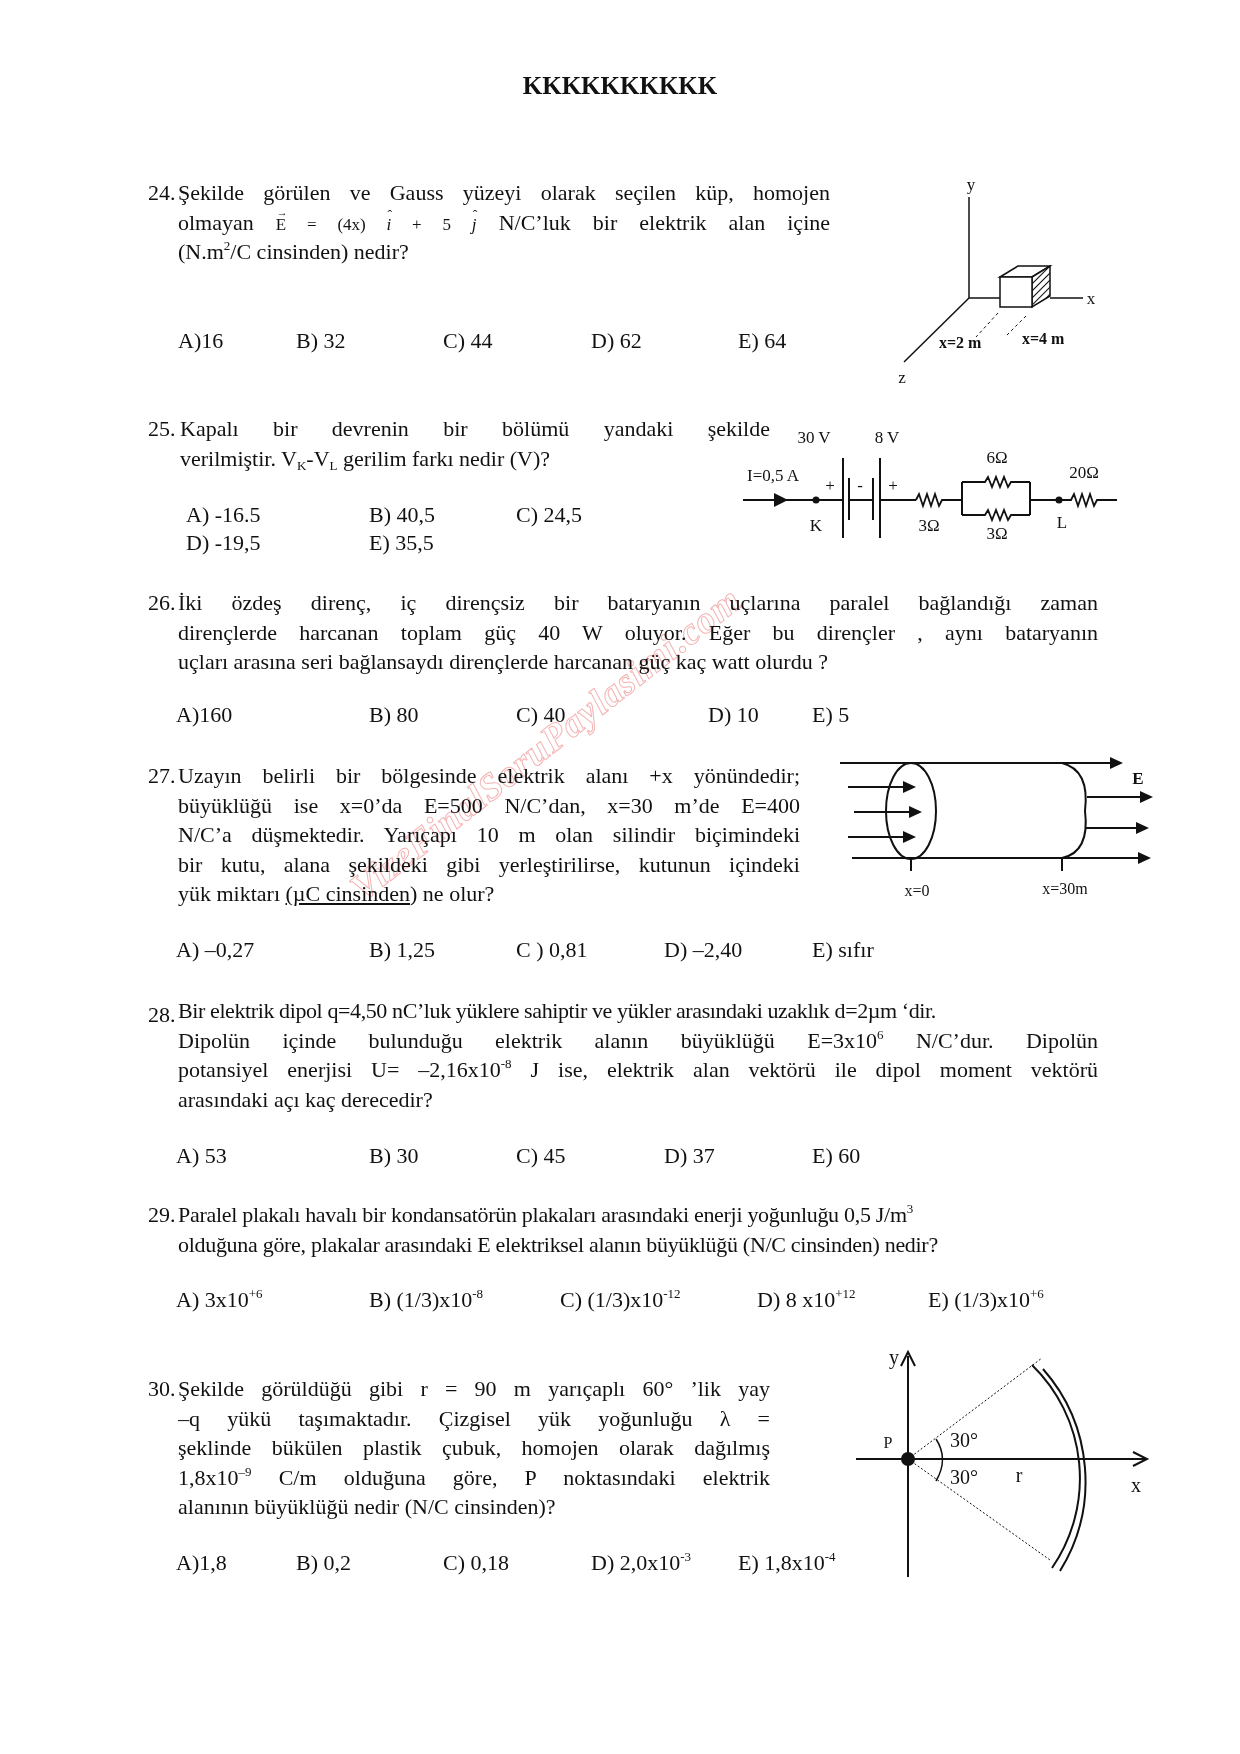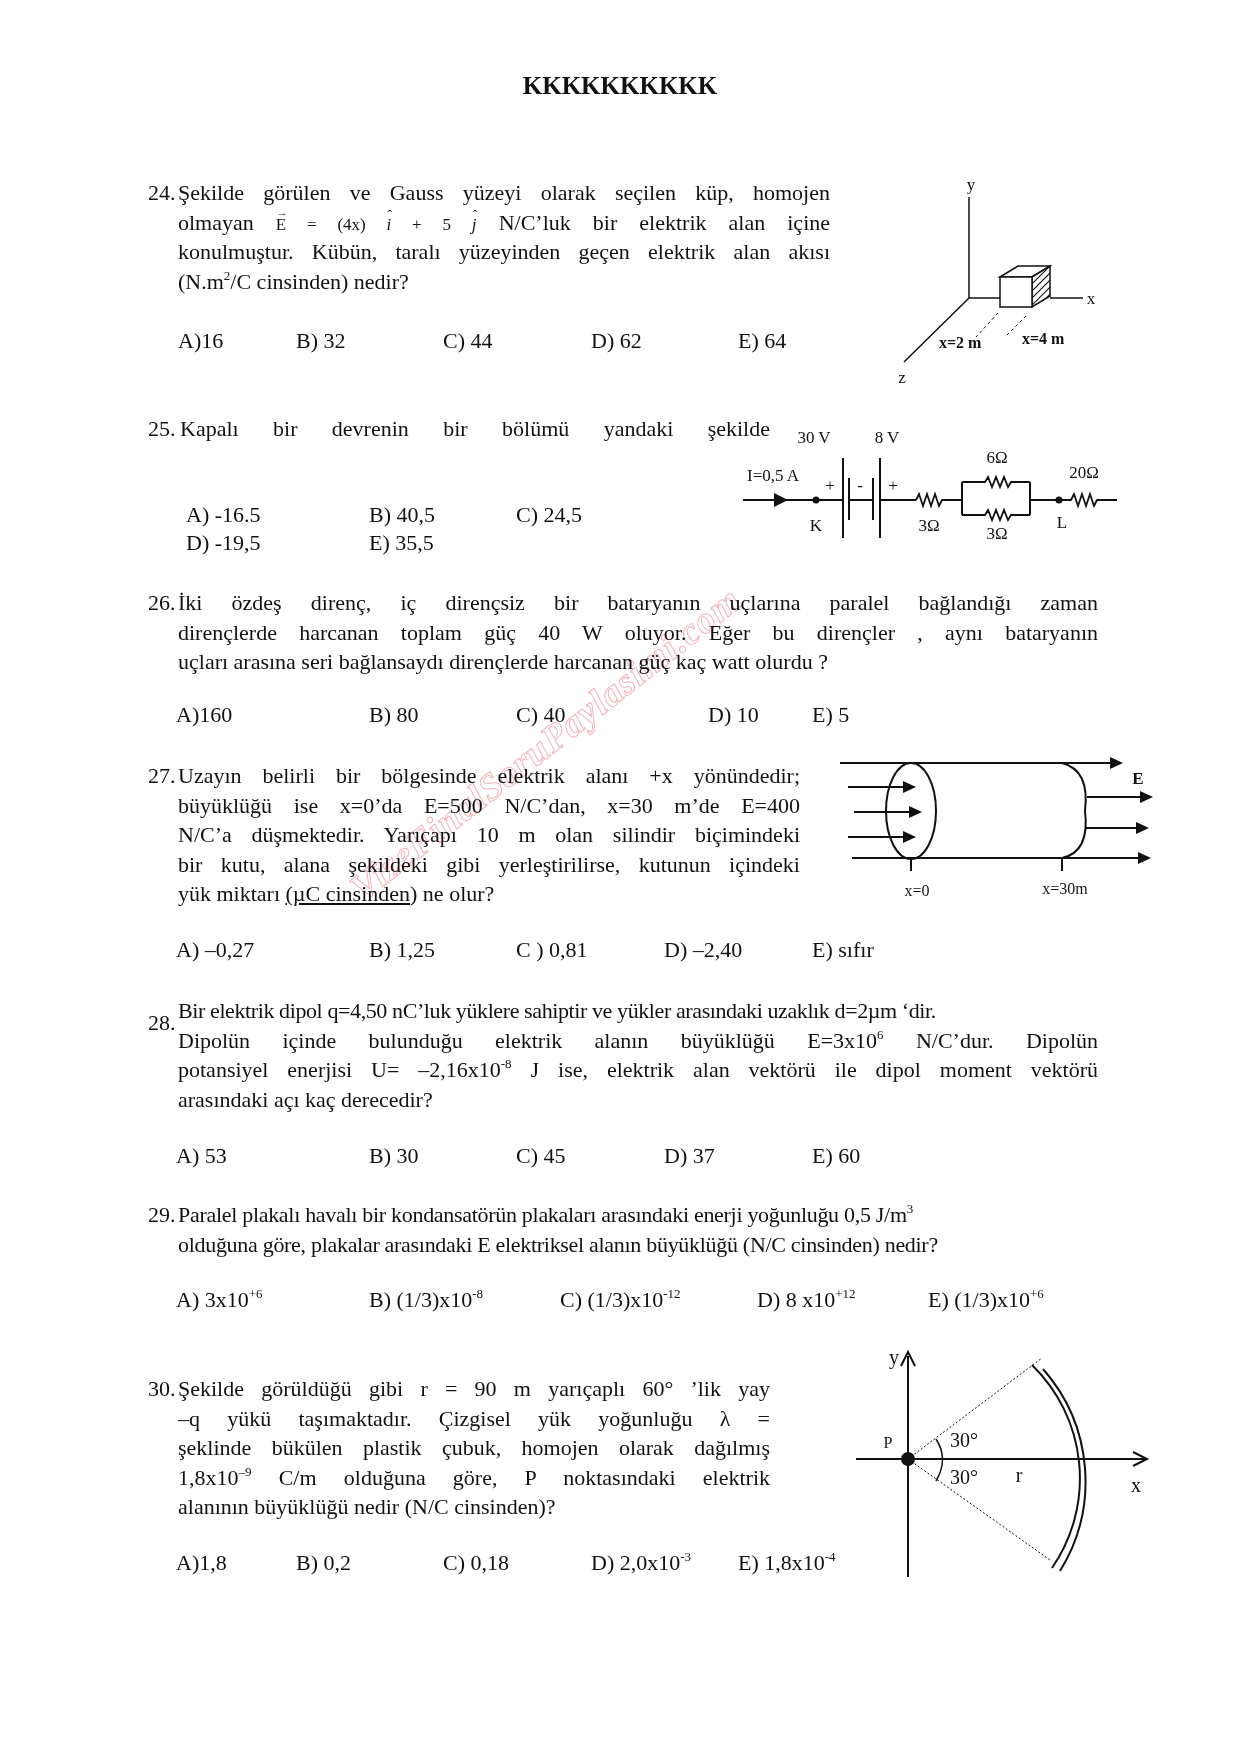--- a/index.html
+++ b/index.html
@@ -36,21 +36,20 @@
 
 <div class="q" style="left:148px; top:178px; width:682px;">
   <span class="num" style="left:0; top:0;">24.</span>
   <div class="qtext" style="left:30px; top:0; width:652px;">
     <span class="jline">Şekilde görülen ve Gauss yüzeyi olarak seçilen küp, homojen</span>
     <span class="jline">
       <span>olmayan</span>
       <span class="small"><span class="vec">E</span><span> = (4x) </span><span class="hat">i</span><span> + 5 </span><span class="hat">j</span></span>
       <span>N/C’luk bir elektrik alan içine</span>
     </span>
-    <span class="jline">konulmuştur. Kübün, taralı yüzeyinden geçen elektrik alan akısı</span>
     <span class="line"><span>(N.m</span><sup>2</sup><span>/C cinsinden) nedir?</span></span>
   </div>
 </div>
 <div class="opt" style="left:178px; top:328px;">A)16</div>
 <div class="opt" style="left:296px; top:328px;">B) 32</div>
 <div class="opt" style="left:443px; top:328px;">C) 44</div>
 <div class="opt" style="left:591px; top:328px;">D)  62</div>
 <div class="opt" style="left:738px; top:328px;">E) 64</div>
 
 <svg class="fig" style="left:880px; top:170px;" width="240" height="220" viewBox="880 170 240 220">
@@ -76,20 +75,21 @@
   <text class="figtext" x="1091" y="304" font-size="17" text-anchor="middle">x</text>
   <text class="figtext" x="902" y="383" font-size="17" text-anchor="middle">z</text>
   <text class="figtext" x="939" y="348" font-size="16" font-weight="bold">x=2 m</text>
   <text class="figtext" x="1022" y="344" font-size="16" font-weight="bold">x=4 m</text>
 </svg>
 
 <div class="q" style="left:148px; top:414px; width:622px;">
   <span class="num" style="left:0; top:0;">25.</span>
   <div class="qtext" style="left:32px; top:0; width:590px;">
     <span class="jline">Kapalı bir devrenin bir bölümü yandaki şekilde</span>
+    <span class="line"><span>verilmiştir. V</span><sub>K</sub><span>-V</span><sub>L</sub><span> gerilim farkı nedir (V)?</span></span>
   </div>
 </div>
 <div class="opt" style="left:186px; top:502px;">A) -16.5</div>
 <div class="opt" style="left:369px; top:502px;">B) 40,5</div>
 <div class="opt" style="left:516px; top:502px;">C) 24,5</div>
 <div class="opt" style="left:186px; top:530px;">D) -19,5</div>
 <div class="opt" style="left:369px; top:530px;">E) 35,5</div>
 
 <svg class="fig" style="left:740px; top:420px;" width="390" height="125" viewBox="740 420 390 125">
 
@@ -183,21 +183,21 @@
   <polygon points="1136,822 1149,828 1136,834" fill="#111"></polygon>
 
   <line x1="911" y1="858" x2="911" y2="871" stroke="#111" stroke-width="2"></line>
   <line x1="1062" y1="858" x2="1062" y2="871" stroke="#111" stroke-width="2"></line>
   <text class="figtext" x="1138" y="784" font-size="17" font-weight="bold" text-anchor="middle">E</text>
   <text class="figtext" x="917" y="896" font-size="16" text-anchor="middle">x=0</text>
   <text class="figtext" x="1065" y="894" font-size="16" text-anchor="middle">x=30m</text>
 </svg>
 
 <div class="q" style="left:148px; top:996px; width:950px;">
-  <span class="num" style="left:0; top:12px;">28.</span>
+  <span class="num" style="left:0; top:4px;">28.</span>
   <div class="qtext" style="left:30px; top:0; width:920px;">
     <span class="line" style="letter-spacing:-0.4px;">Bir elektrik dipol q=4,50 nC’luk yüklere sahiptir ve yükler arasındaki uzaklık d=2µm ‘dir.</span>
     <span class="jline"><span>Dipolün içinde bulunduğu elektrik alanın büyüklüğü E=3x10</span><sup>6</sup><span> N/C’dur. Dipolün</span></span>
     <span class="jline"><span>potansiyel enerjisi U= –2,16x10</span><sup>-8</sup><span> J ise, elektrik alan vektörü ile dipol moment vektörü</span></span>
     <span class="line">arasındaki açı kaç derecedir?</span>
   </div>
 </div>
 <div class="opt" style="left:176px; top:1143px;">A) 53</div>
 <div class="opt" style="left:369px; top:1143px;">B) 30</div>
 <div class="opt" style="left:516px; top:1143px;">C) 45</div>

